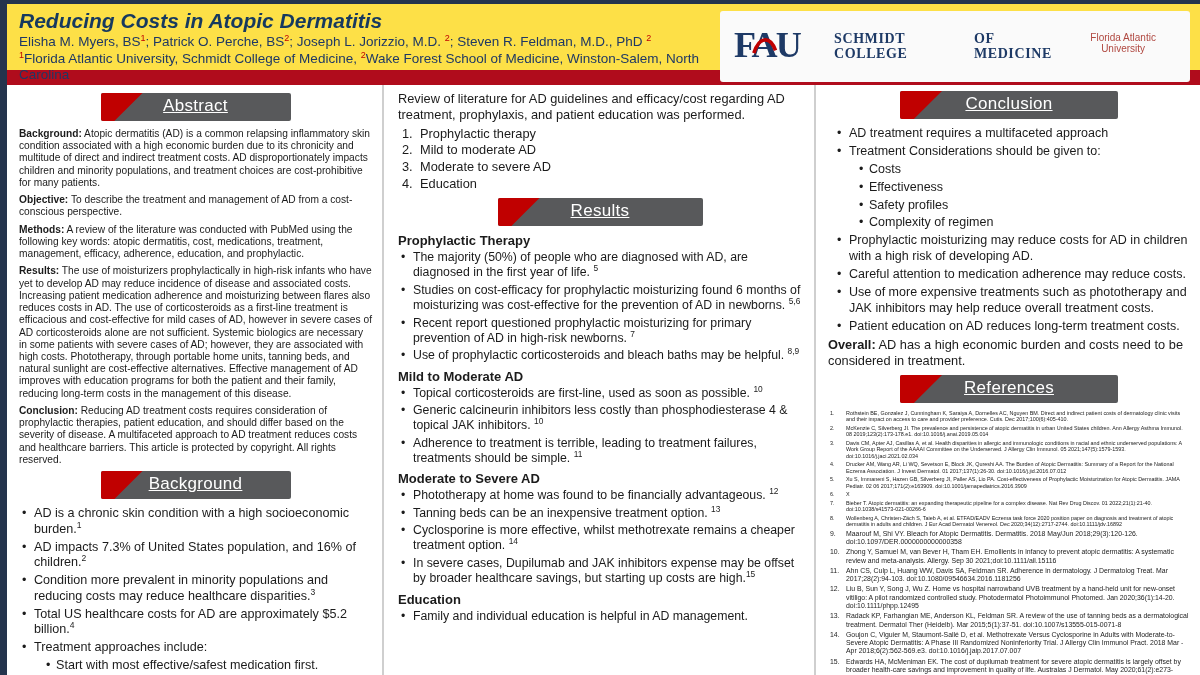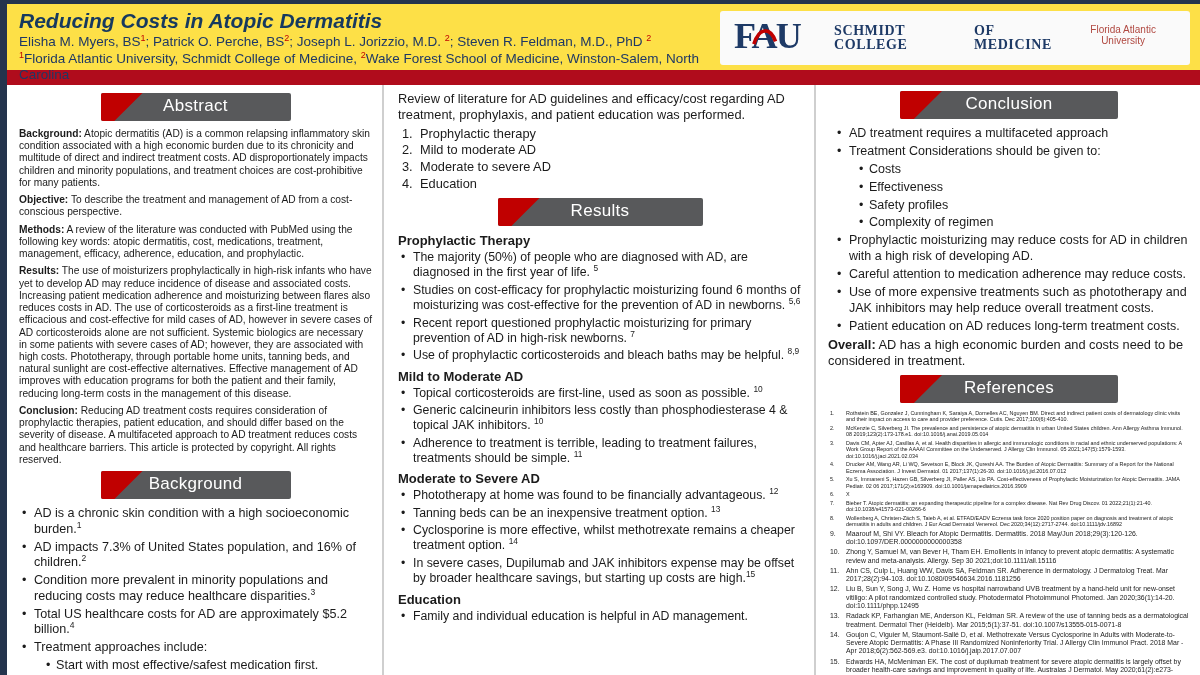--- a/index.html
+++ b/index.html
@@ -20,42 +20,42 @@
     display:flex; align-items:flex-start;
     background:#fde047; height:66px; padding:5px 10px 0 12px;
   }
   .h-title { font-size:21px; font-weight:bold; font-style:italic; color:#16395f; line-height:1.1; }
   .h-authors { font-size:13.5px; color:#1f3864; margin-top:2px; line-height:1.25; }
   .h-affil   { font-size:13.5px; color:#1f3864; line-height:1.2; }
   .h-authors sup, .h-affil sup { color:#c00000; font-size:9px; }
   .logo-panel {
     margin-left:auto; background:#fafafa; border-radius:3px;
     padding:4px 14px; display:flex; align-items:center; gap:26px;
-    height:54px; margin-top:2px;
+    height:71px; margin-top:2px;
   }
   .logo-right { display:flex; }
   .college-line {
     font-family:"Liberation Serif", serif; color:#1e3a66;
     font-size:14px; letter-spacing:0.6px; line-height:1.02; font-weight:bold;
   }
   .logo-rule { height:2px; background:#c00000; margin:3px 0 2px; }
   .logo-univ { font-size:10px; color:#b04840; text-align:center; line-height:1.1; }
   
   .red-bar { height:15px; background:#b00c1c; }
   
   .content { display:flex; height:590px; }
   .col { padding-top:8px; }
   .col-1 { width:375px; padding:8px 10px 0 12px; }
   .col-2 { width:432px; padding:6px 12px 0 14px; border-left:2px solid #cfcfcf; }
   .col-3 { width:386px; padding:6px 10px 0 12px; border-left:2px solid #cfcfcf; }
   
   .sec {
     position:relative; background:#58595b; color:#fff; text-align:center;
     font-size:17px; letter-spacing:0.3px; padding:3px 0 5px;
-    margin:0 auto 7px; border-radius:2px; overflow:hidden;
+    margin:0 auto 7px; border-radius:2px; overflow:hidden;text-decoration:underline;
   }
   .sec::before {
     content:""; position:absolute; left:0; top:0; height:100%; width:42px;
     background:#c00000;
     clip-path:polygon(0 0, 100% 0, 33% 100%, 0 100%);
   }
   .w1 { width:190px; }
   .w2 { width:205px; }
   .w3 { width:218px; }
   

